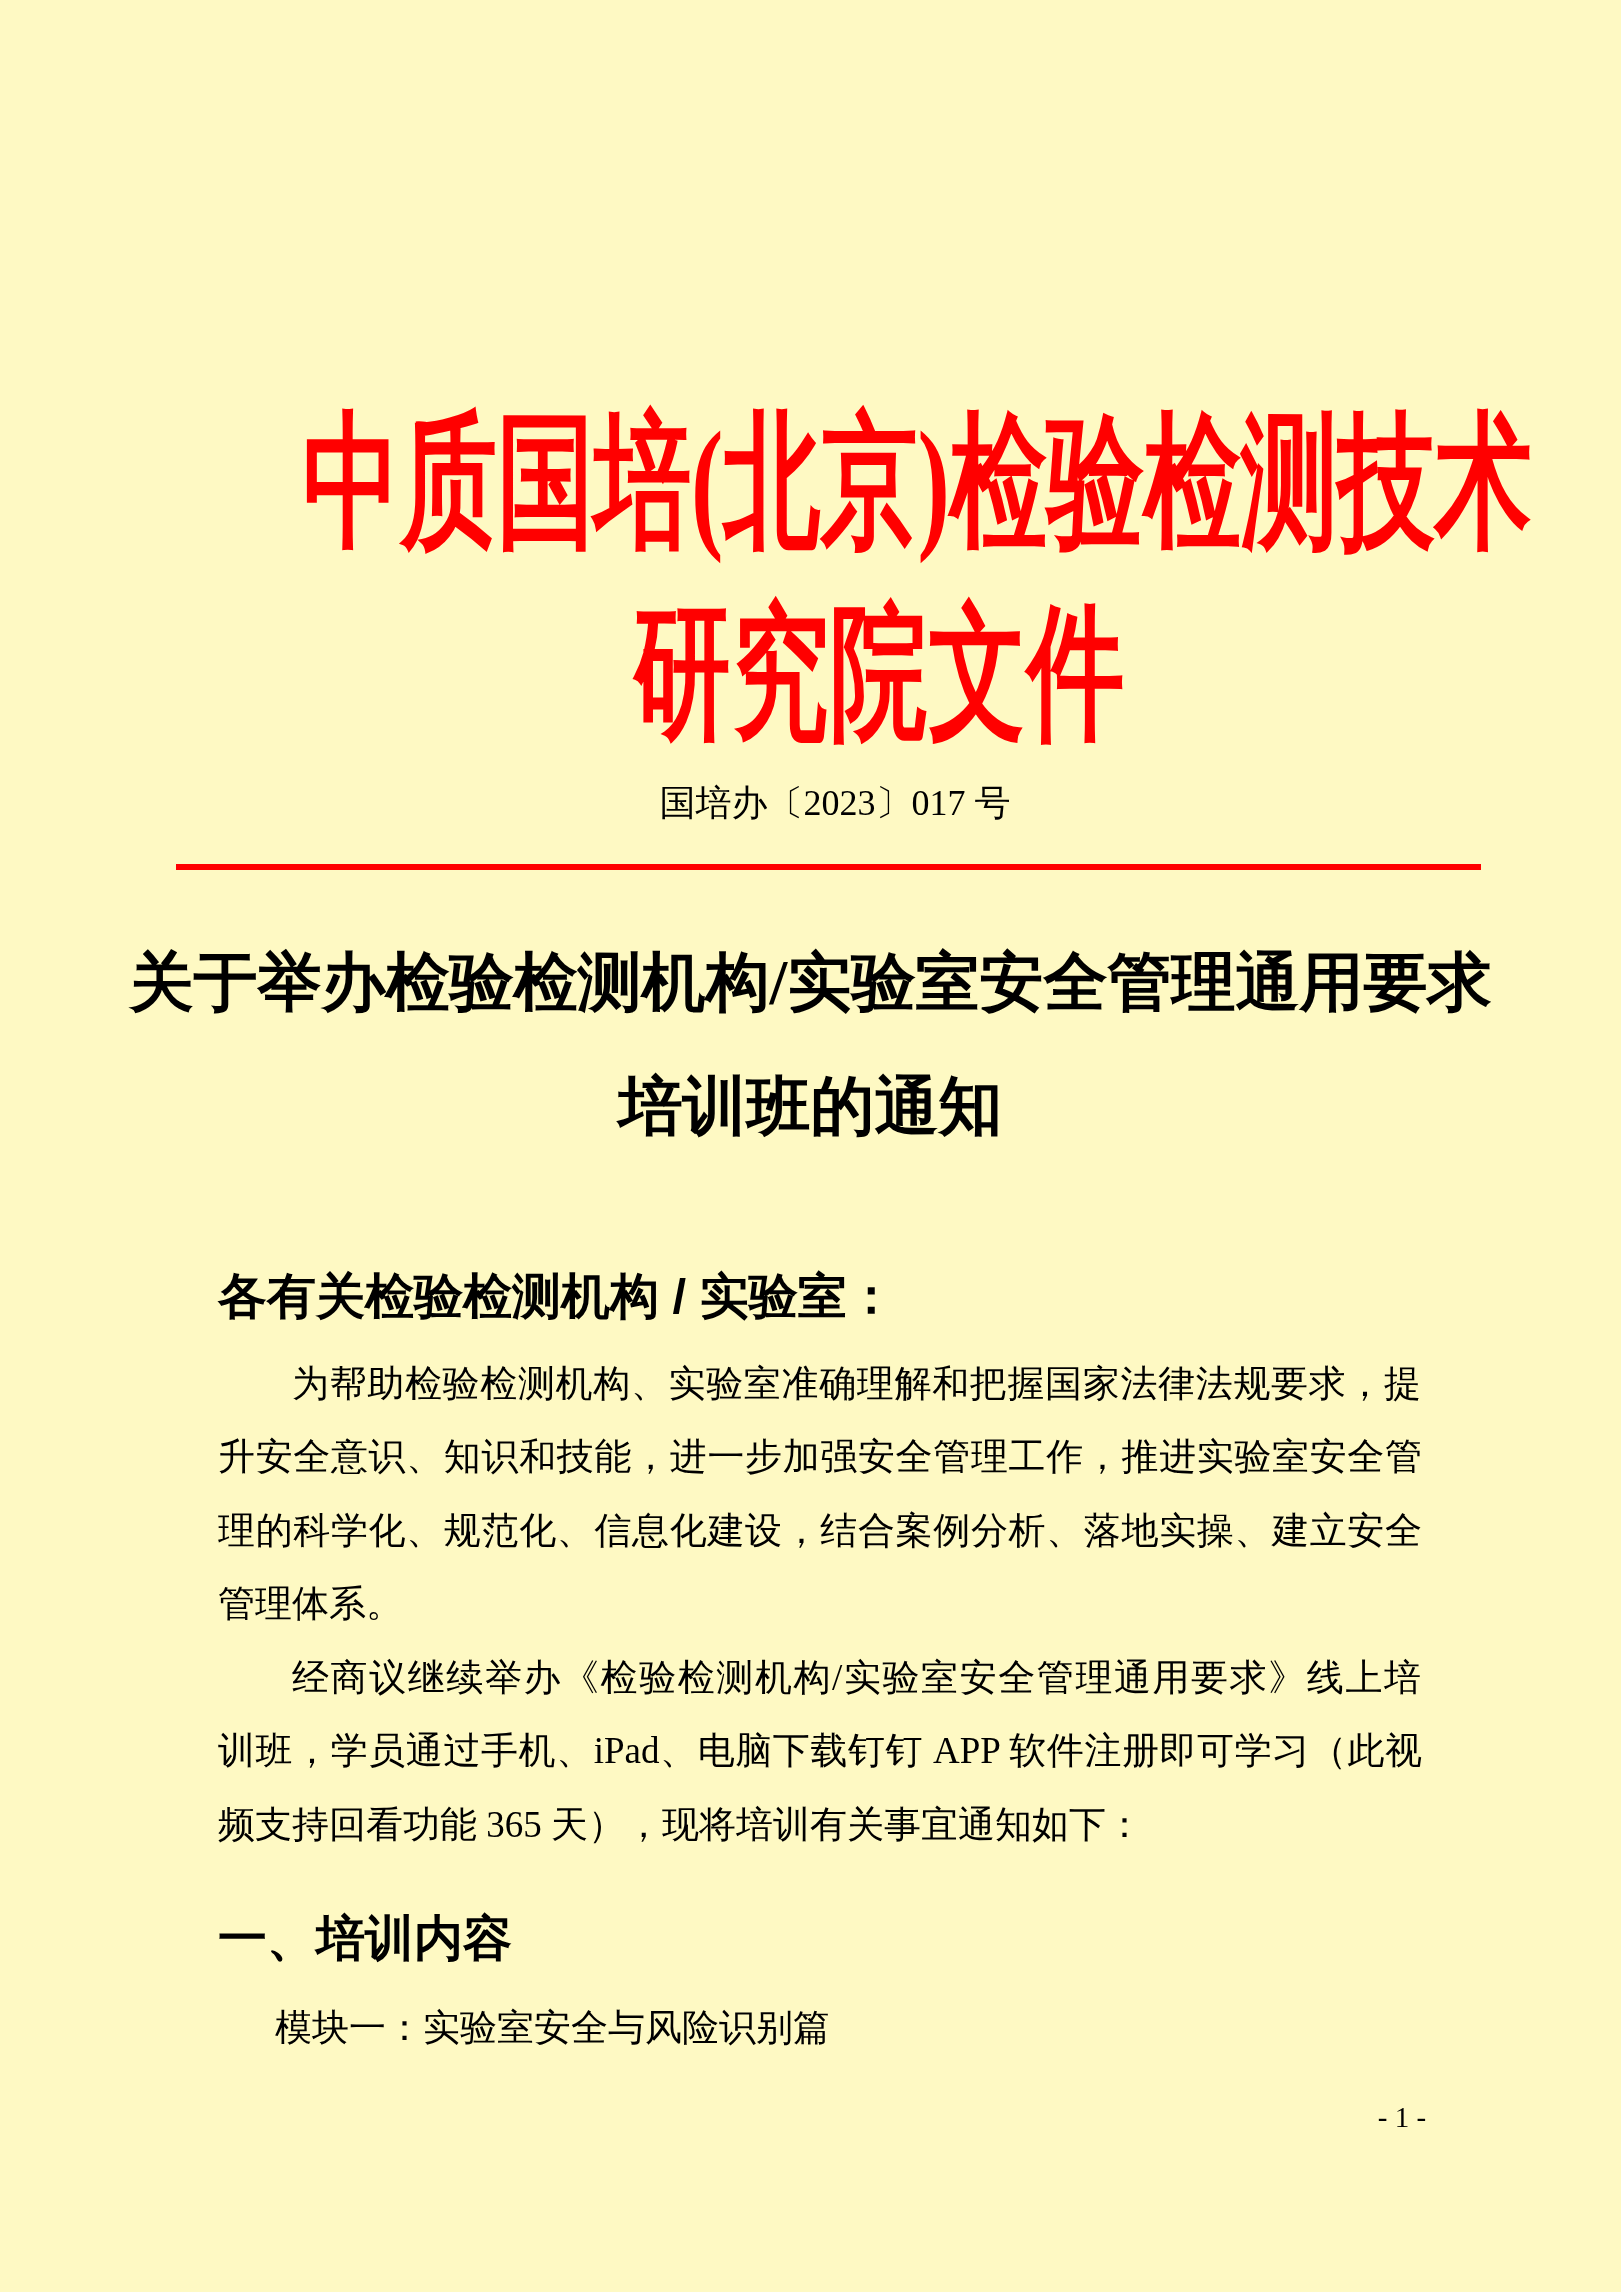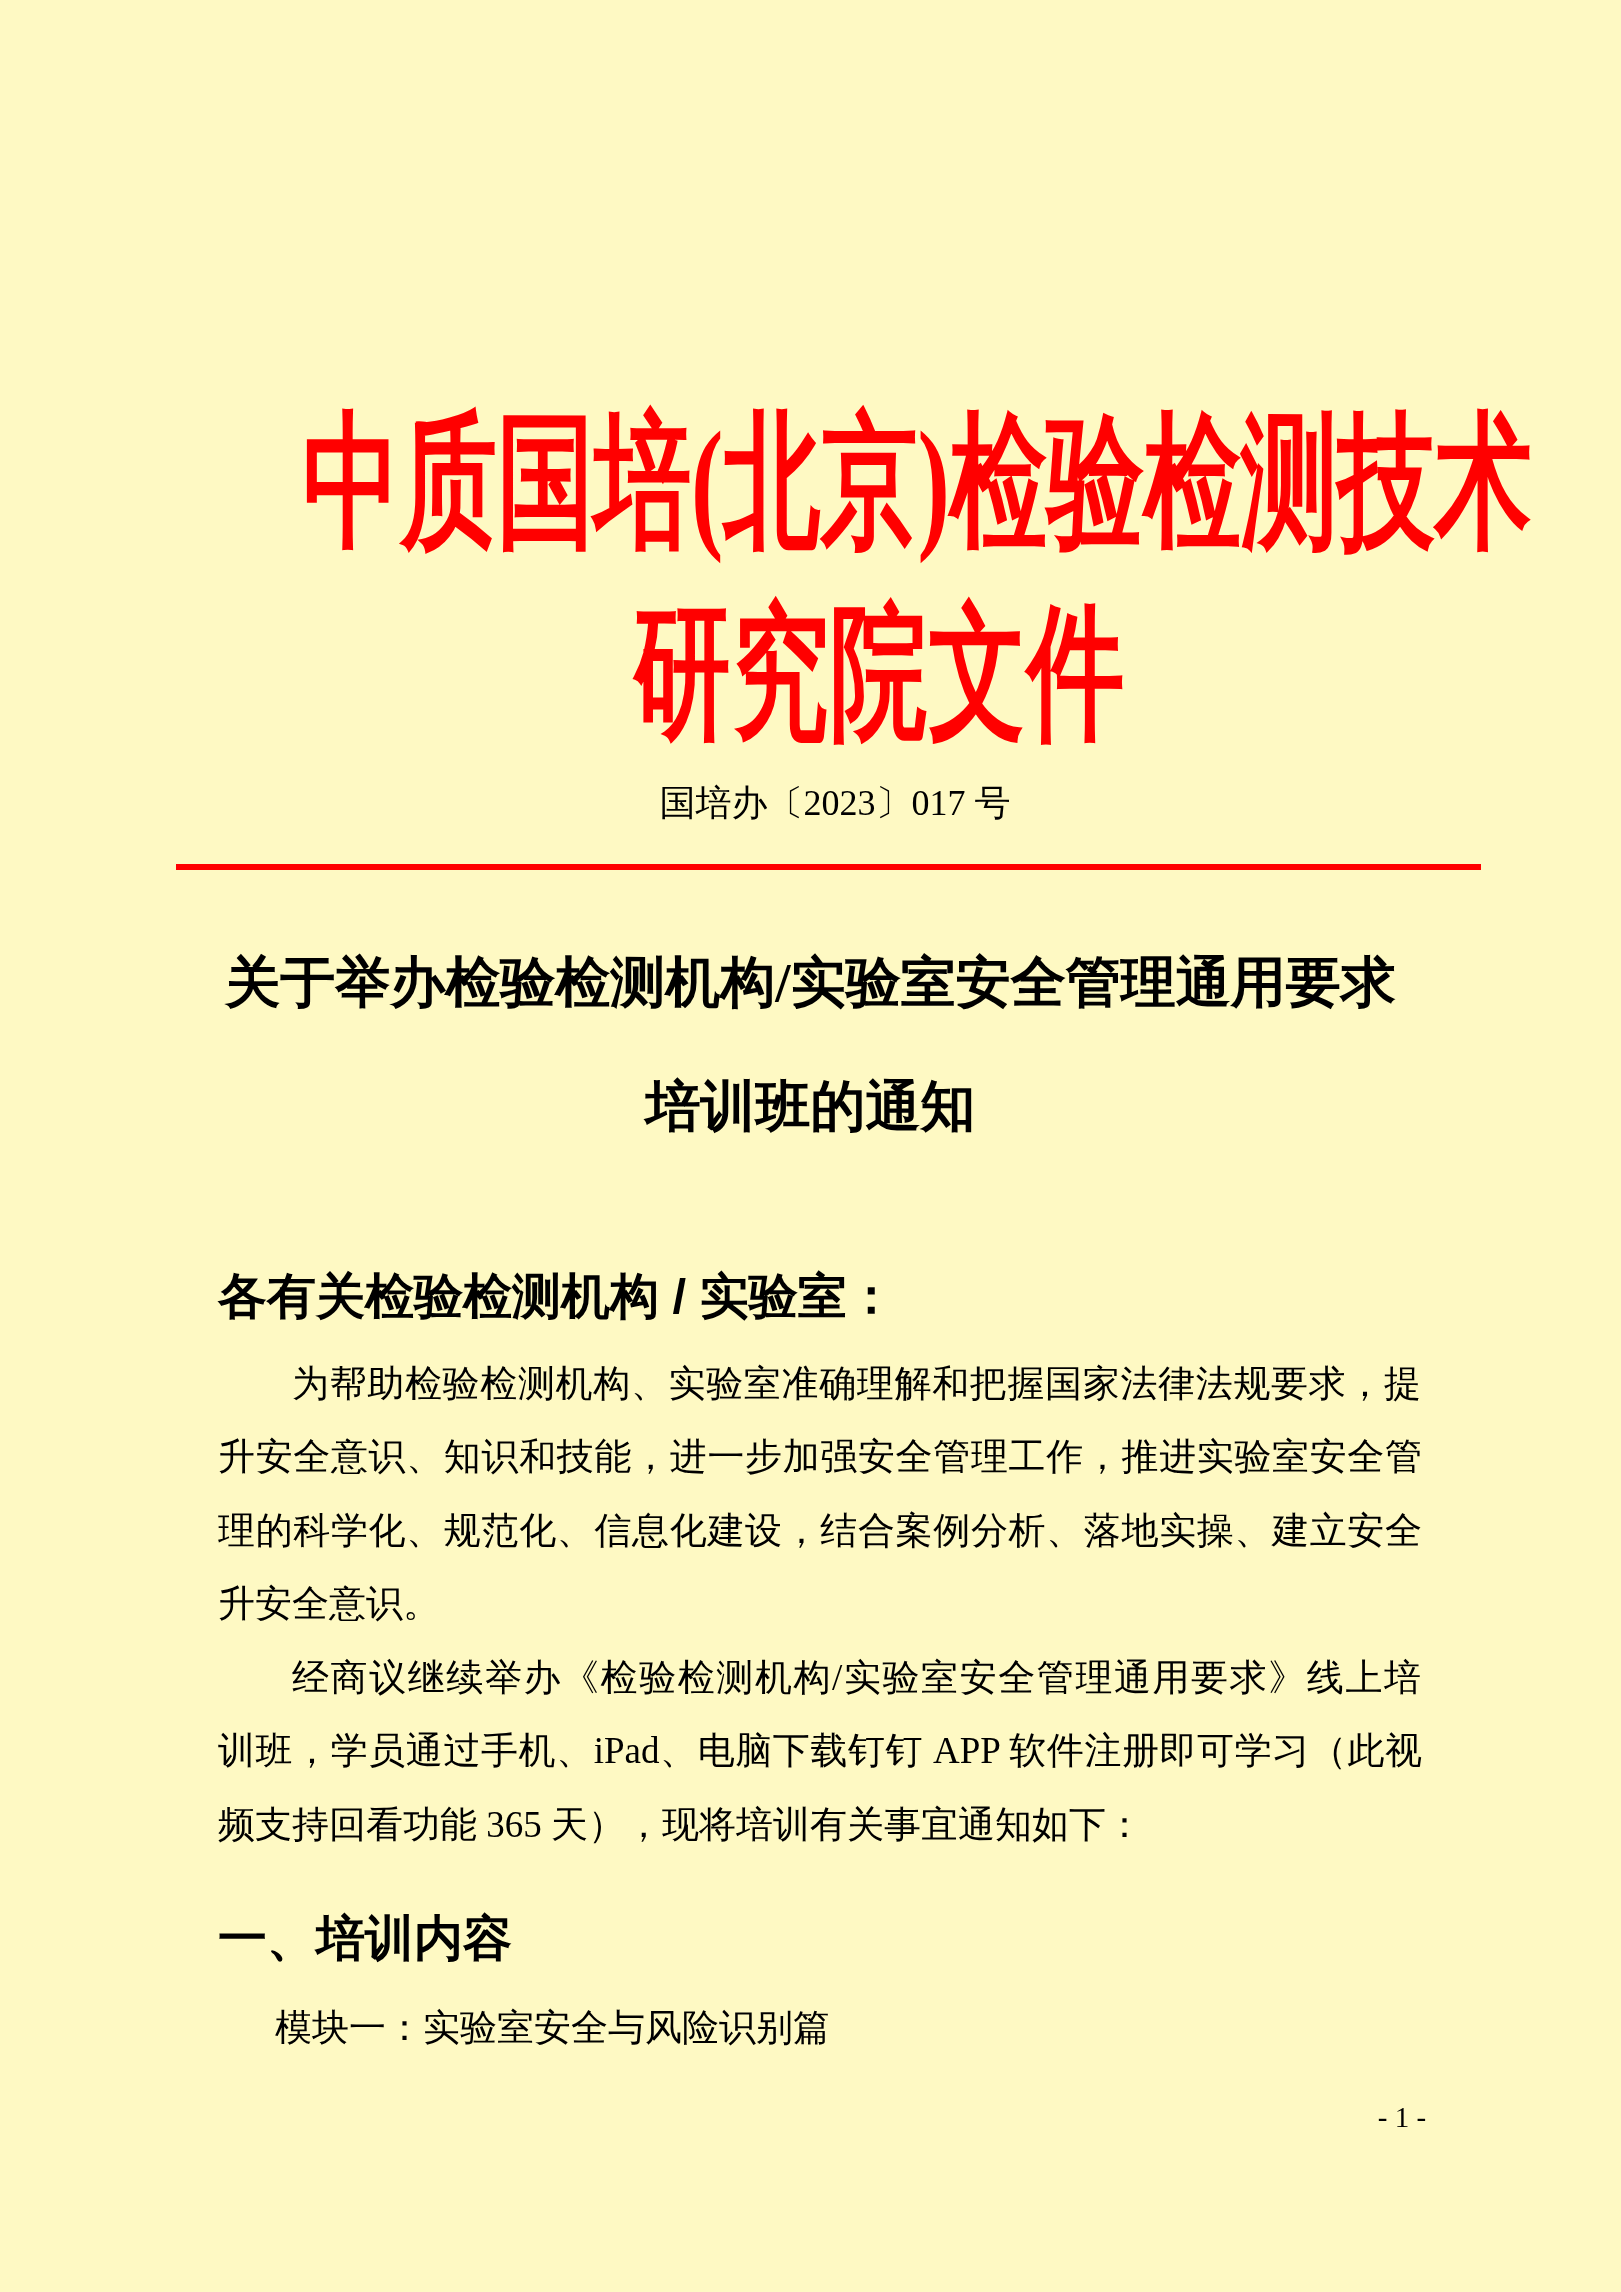--- a/index.html
+++ b/index.html
@@ -36,21 +36,21 @@
     position:absolute;
     left:176px;top:864px;
     width:1305px;height:5.9px;
     background:#ff0000;
   }
   
   .doc-title{
     position:absolute;left:0;right:0;
     text-align:center;
     font-weight:bold;
-    font-size:55px;line-height:67px;
+    font-size:64px;line-height:67px;
     white-space:nowrap;
   }
   .doc-title.t1{top:949px;}
   .doc-title.t2{top:1073px;}
   
   .bl{
     position:absolute;
     left:218px;width:1204px;
     font-size:37px;line-height:74px;height:74px;
     white-space:pre-wrap;
@@ -85,21 +85,21 @@
   <div class="red-divider"></div>
 
   <div class="doc-title t1">关于举办检验检测机构/实验室安全管理通用要求</div>
   <div class="doc-title t2">培训班的通知</div>
 
   <div class="bl bold-sans" style="top:1259px;">各有关检验检测机构 / 实验室：</div>
 
   <div class="bl fill indent" style="top:1347px;">为帮助检验检测机构、实验室准确理解和把握国家法律法规要求，提</div>
   <div class="bl fill" style="top:1420px;">升安全意识、知识和技能，进一步加强安全管理工作，推进实验室安全管</div>
   <div class="bl fill" style="top:1494px;">理的科学化、规范化、信息化建设，结合案例分析、落地实操、建立安全</div>
-  <div class="bl" style="top:1567px;">升安全意识。</div>
+  <div class="bl" style="top:1567px;">管理体系。</div>
 
   <div class="bl fill indent" style="top:1641px;">经商议继续举办《检验检测机构/实验室安全管理通用要求》线上培</div>
   <div class="bl fill" style="top:1714px;">训班，学员通过手机、iPad、电脑下载钉钉 APP 软件注册即可学习（此视</div>
   <div class="bl" style="top:1788px;">频支持回看功能 365 天），现将培训有关事宜通知如下：</div>
 
   <div class="bl bold-sans" style="top:1901px;">一、培训内容</div>
 
   <div class="bl mod-indent" style="top:1991px;">模块一：实验室安全与风险识别篇</div>
 
   <div class="pagenum">- 1 -</div>

